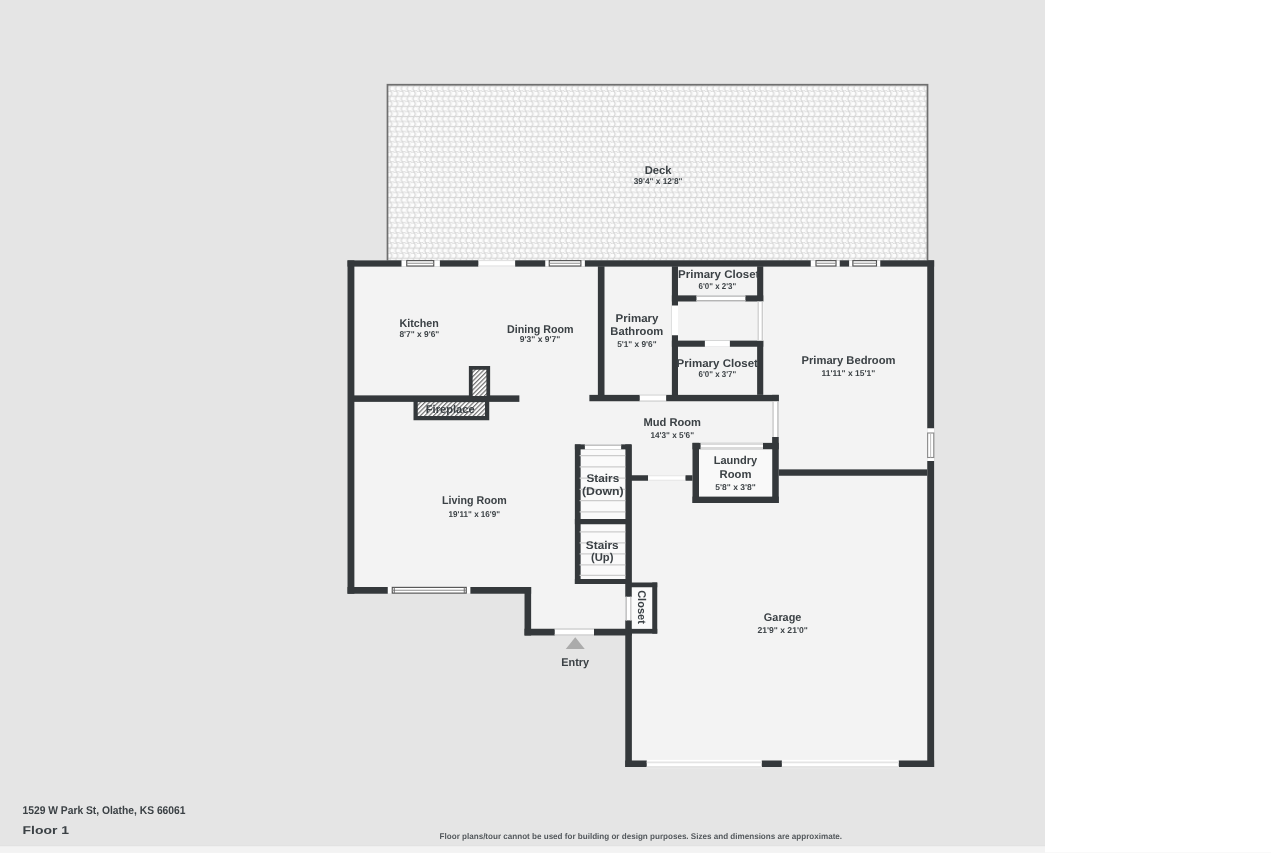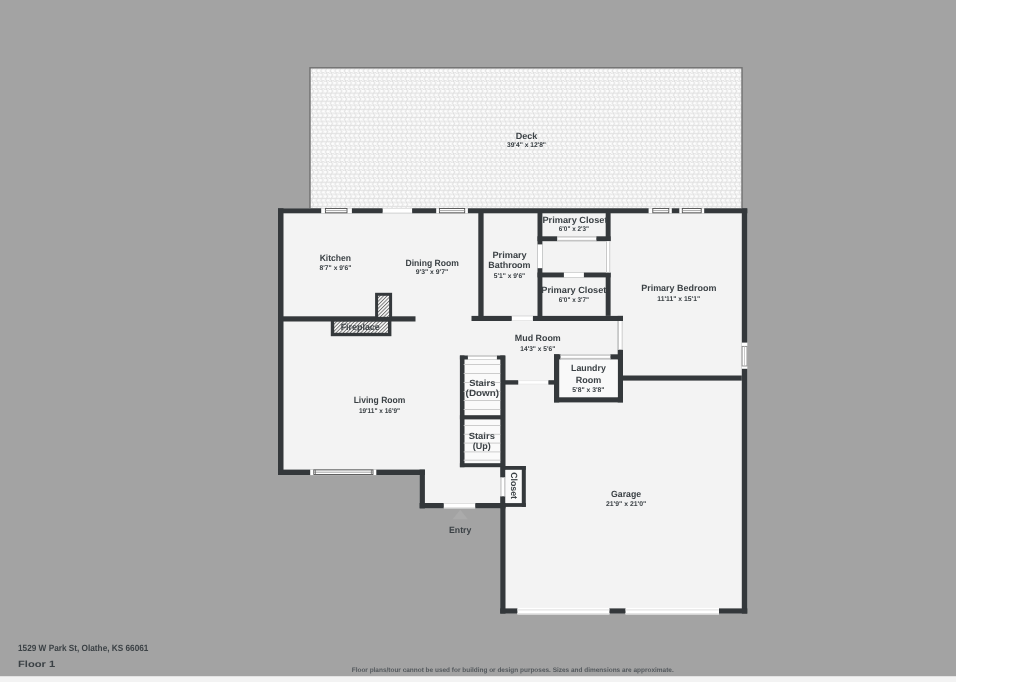--- a/index.html
+++ b/index.html
@@ -1,16 +1,16 @@
 <!DOCTYPE html>
 <html><head>
 <meta charset="utf-8">
 <style>
   html,body{margin:0;padding:0;background:#ffffff;}
-  .page{position:relative;width:956px;height:682px;background:#a3a3a3;overflow:hidden;
+  .page{position:relative;width:836px;height:682px;background:#e5e5e5;overflow:hidden;
         font-family:"Liberation Sans", sans-serif;}
   svg{position:absolute;top:0;left:0;}
   *{-webkit-font-smoothing:antialiased;text-rendering:geometricPrecision;}
   .rn{font-family:"Liberation Sans", sans-serif;font-weight:bold;font-size:9px;fill:#3b4145;}
   .rd{font-family:"Liberation Sans", sans-serif;font-weight:bold;font-size:6.8px;fill:#3b4145;}
 </style>
 </head>
 <body>
 <div class="page">
 <svg width="1024" height="682" viewBox="0 0 1024 682">

